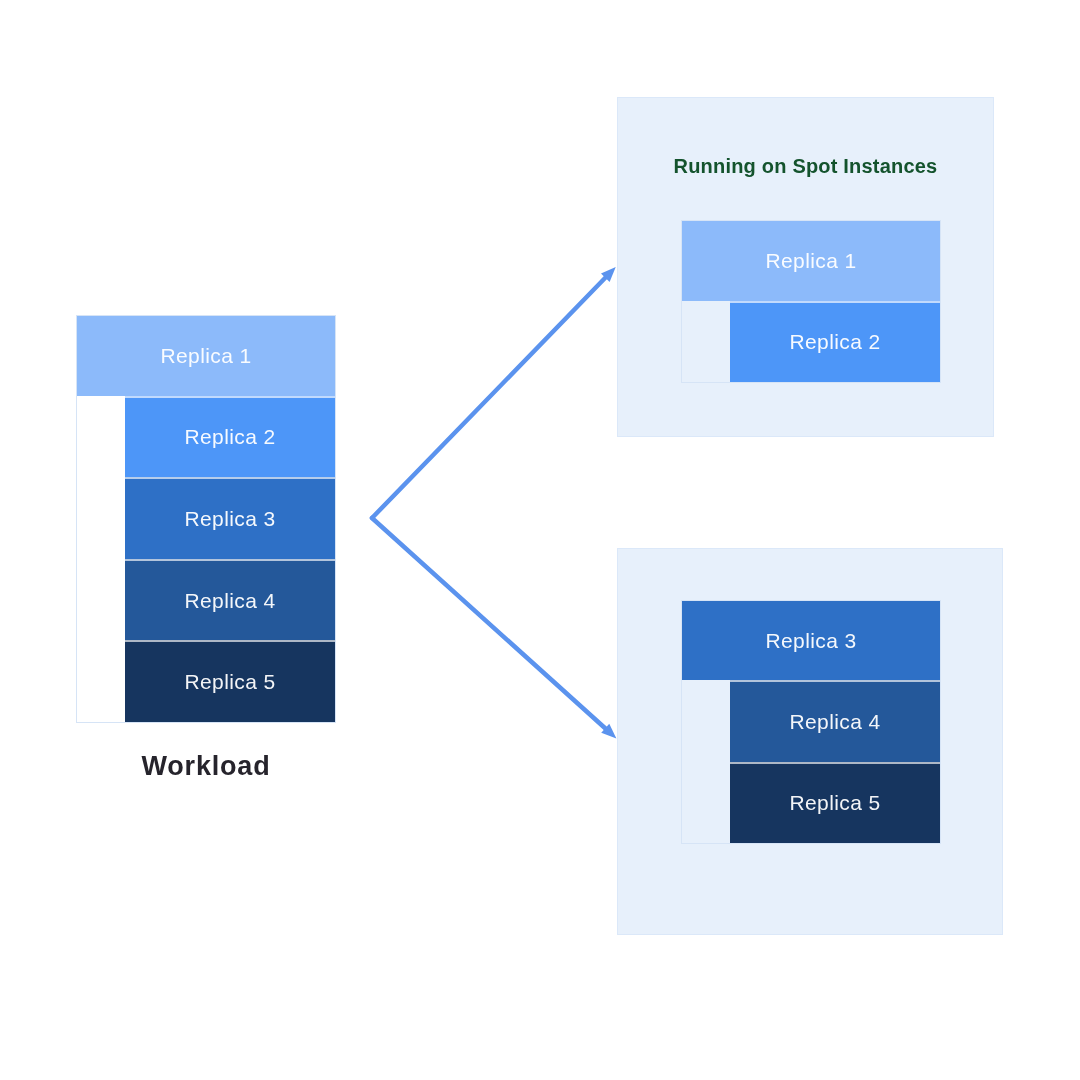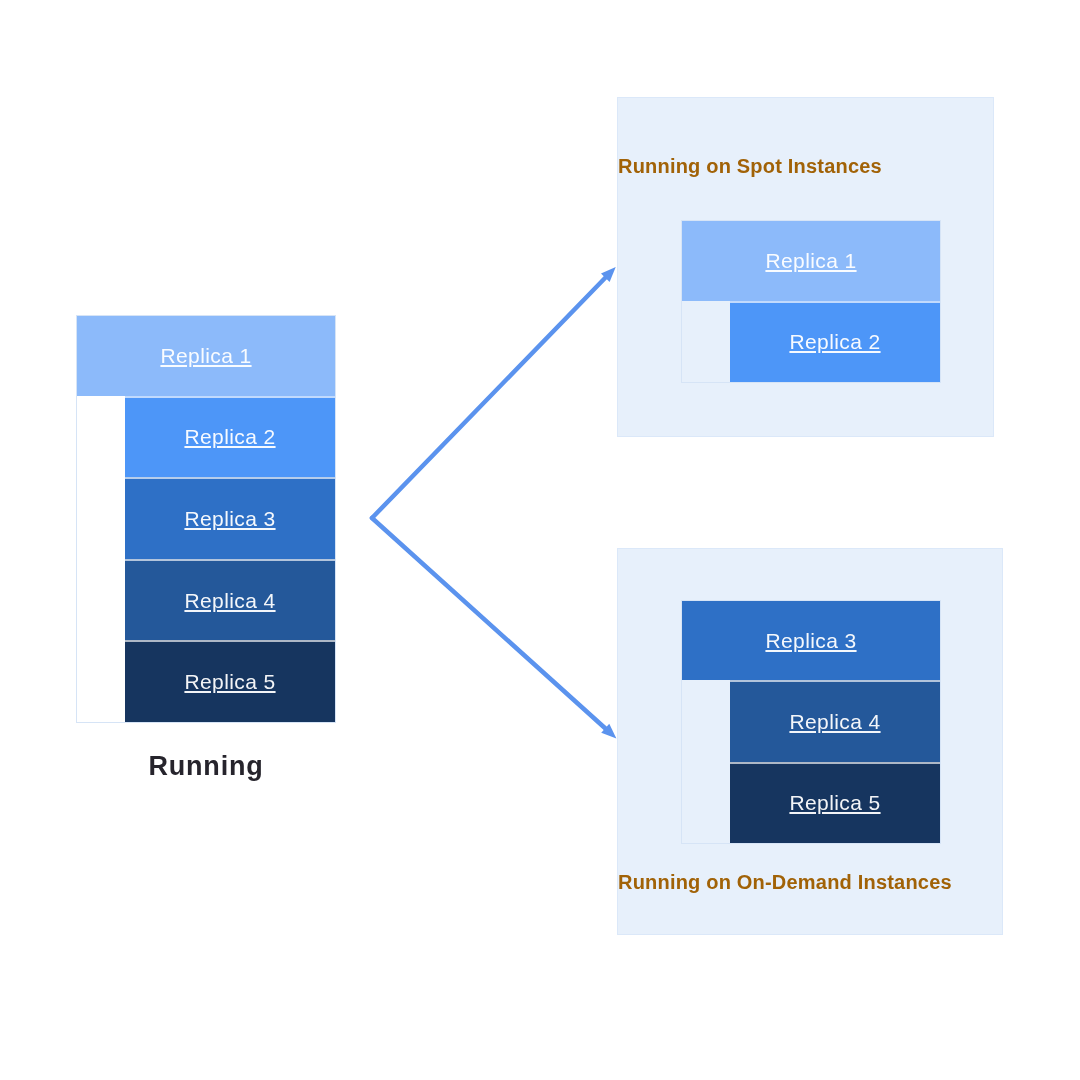--- a/index.html
+++ b/index.html
@@ -29,21 +29,20 @@
   }
   .replica-row {
     flex: 1;
     display: flex;
     align-items: center;
     justify-content: center;
     color: rgba(255,255,255,0.95);
     font-size: 21px;
     letter-spacing: 0.4px;
     font-weight: 400;
-    text-decoration: underline;
   }
   .replica-row + .replica-row {
     border-top: 2px solid rgba(255,255,255,0.65);
     margin-left: 48px;
   }
   .workload-stack {
     position: absolute;
     left: 76px; top: 315px;
     width: 260px; height: 408px;
   }
@@ -67,24 +66,25 @@
     width: 377px; height: 340px;
   }
   .panel-ondemand {
     left: 617px; top: 548px;
     width: 386px; height: 387px;
   }
   .panel-title {
     position: absolute;
     left: 0;
     width: 100%;
+    text-align: center;
     font-size: 20px;
     font-weight: 700;
     letter-spacing: 0.2px;
-    color: #a16207;
+    color: #14532d;
   }
   .panel-spot .panel-title { top: 57px; }
   .panel-ondemand .panel-title { top: 322px; }
   .spot-stack {
     position: absolute;
     left: 63px; top: 122px;
     width: 260px; height: 163px;
   }
   .ondemand-stack {
     position: absolute;
@@ -107,32 +107,31 @@
     <line x1="372" y1="518" x2="606" y2="729" stroke-width="4.5" stroke-linecap="round" marker-end="url(#arrowhead)" stroke="#5B93EE"></line>
   </svg>
 
   <div class="stack workload-stack">
     <div class="replica-row" style="background-color: rgb(140, 186, 250);">Replica 1</div>
     <div class="replica-row" style="background-color: rgb(77, 150, 248);">Replica 2</div>
     <div class="replica-row" style="background-color: rgb(46, 112, 198);">Replica 3</div>
     <div class="replica-row" style="background-color: rgb(36, 88, 154);">Replica 4</div>
     <div class="replica-row" style="background-color: rgb(22, 53, 95);">Replica 5</div>
   </div>
-  <div class="workload-label">Running</div>
+  <div class="workload-label">Workload</div>
 
   <div class="panel panel-spot" style="background-color: rgb(231, 240, 251);">
     <div class="panel-title">Running on Spot Instances</div>
     <div class="stack spot-stack">
       <div class="replica-row" style="background-color: rgb(140, 186, 250);">Replica 1</div>
       <div class="replica-row" style="background-color: rgb(77, 150, 248);">Replica 2</div>
     </div>
   </div>
 
   <div class="panel panel-ondemand" style="background-color: rgb(231, 240, 251);">
     <div class="stack ondemand-stack">
       <div class="replica-row" style="background-color: rgb(46, 112, 198);">Replica 3</div>
       <div class="replica-row" style="background-color: rgb(36, 88, 154);">Replica 4</div>
       <div class="replica-row" style="background-color: rgb(22, 53, 95);">Replica 5</div>
     </div>
-    <div class="panel-title">Running on On-Demand Instances</div>
   </div>
 
 </div>
 
 </body></html>

